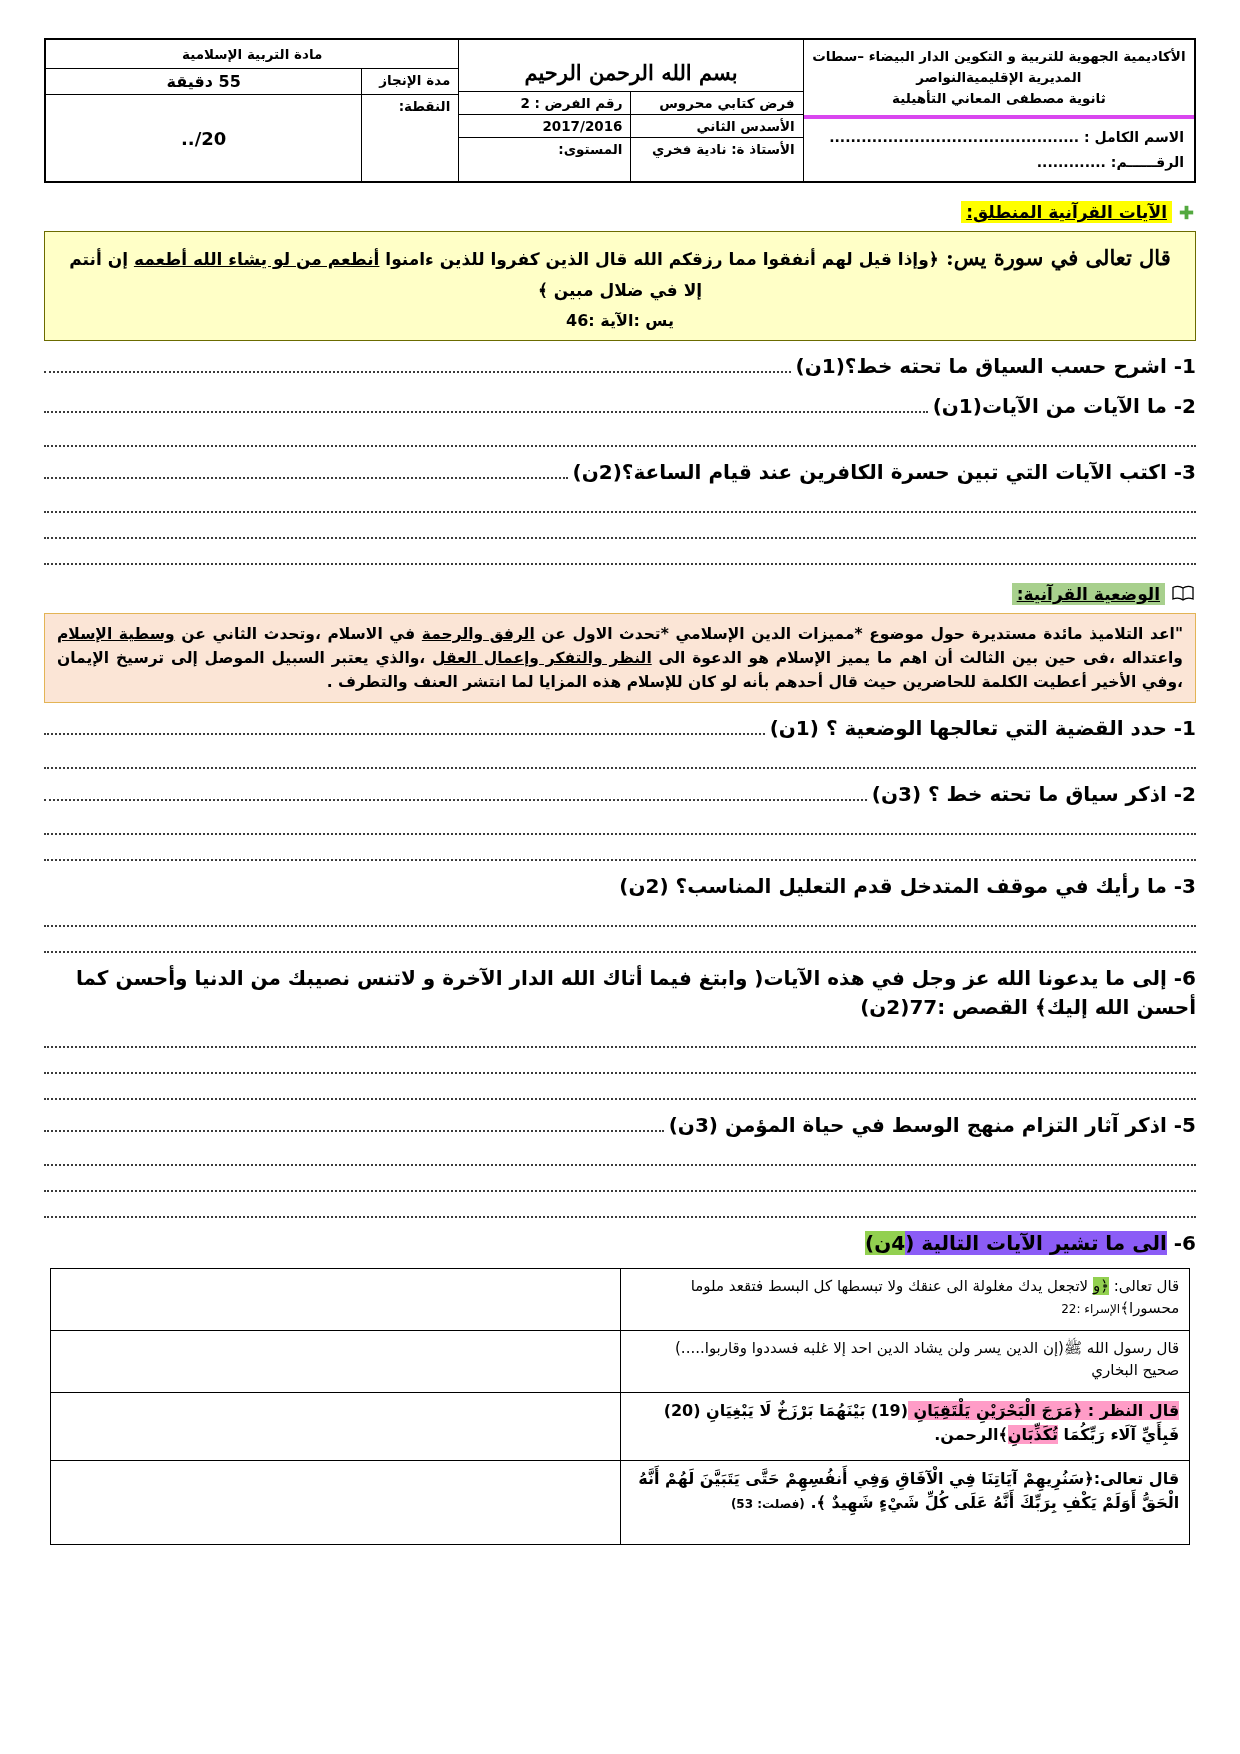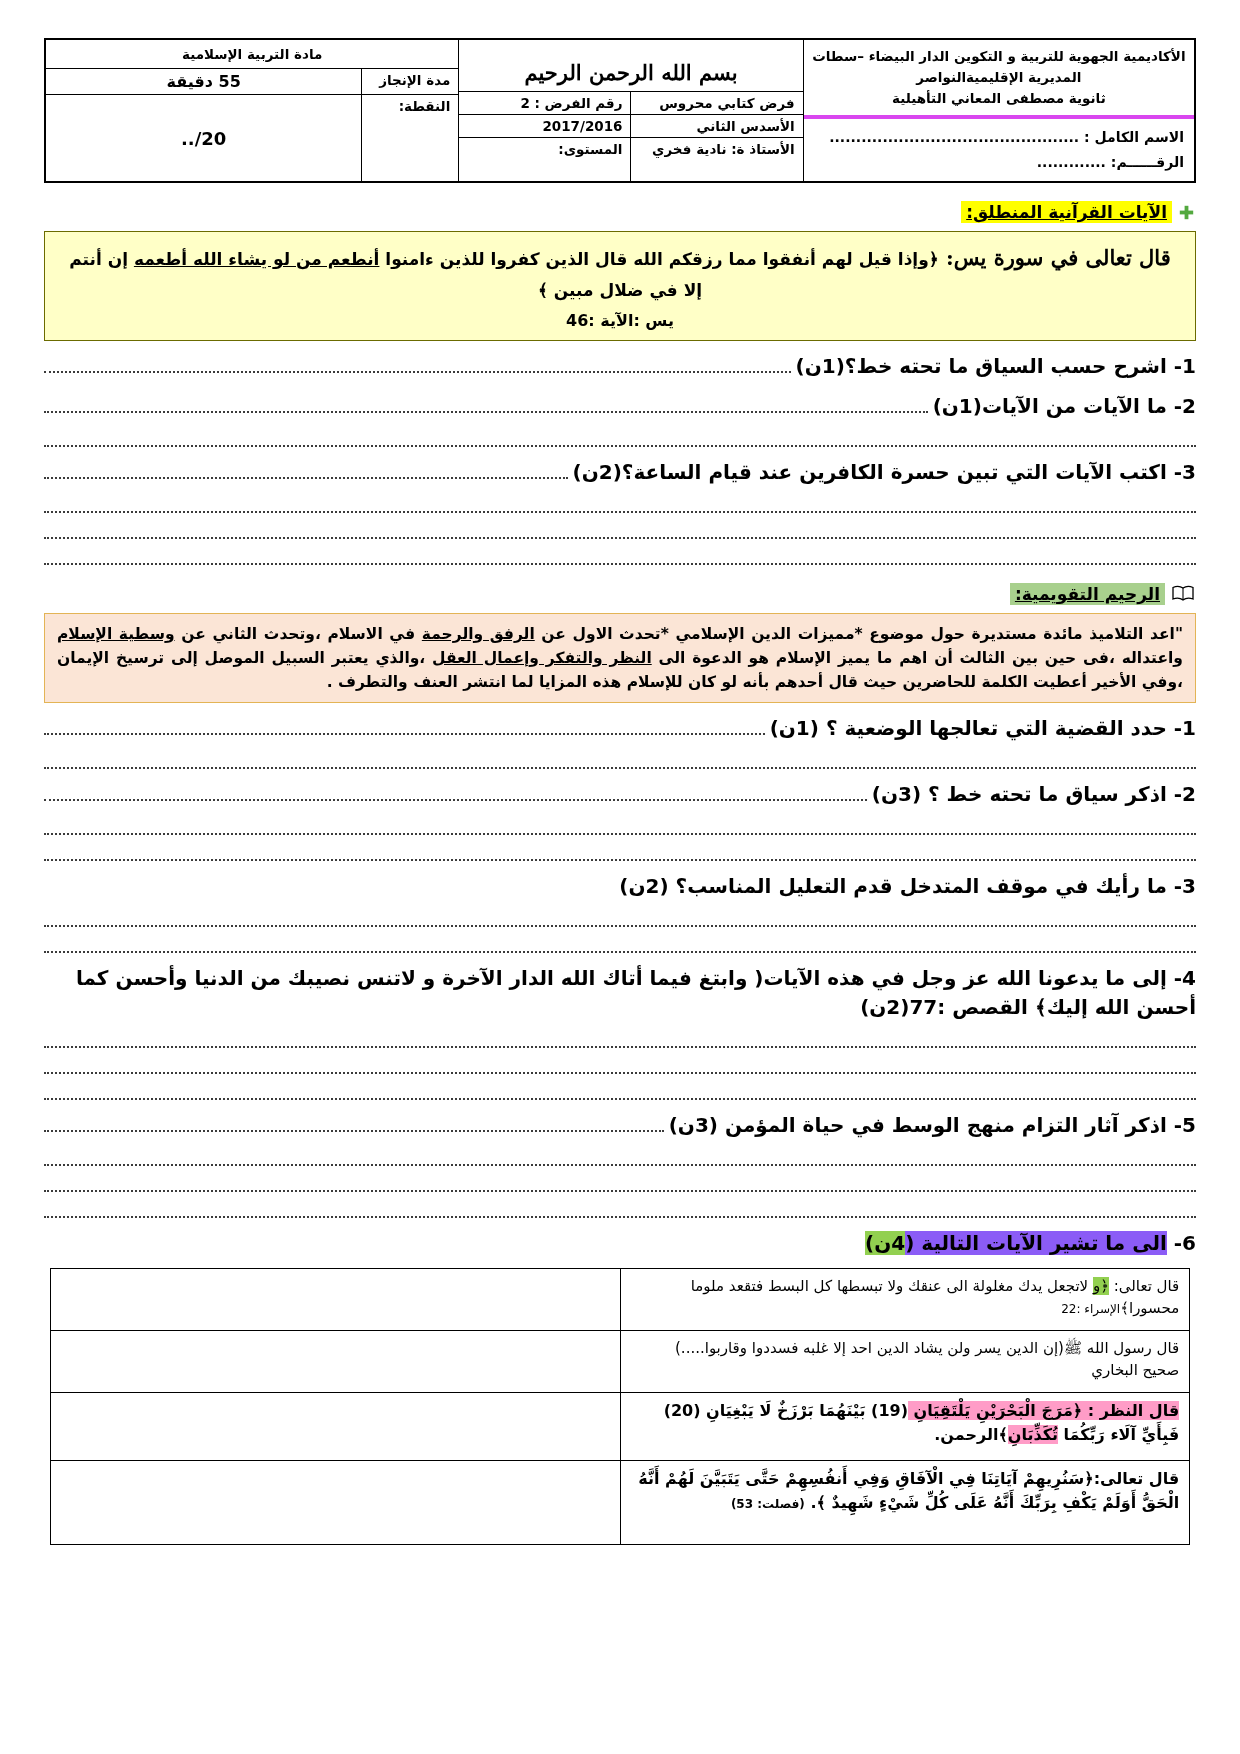--- a/index.html
+++ b/index.html
@@ -155,21 +155,21 @@
       <div class="dotline"></div>
     </div>
 
   <div class="sec-head">
     <span class="icon-wrap">
       <svg width="22" height="17" viewBox="0 0 22 17" aria-hidden="true">
         <path d="M1 2.5 C4.5 0.8 8.5 1.3 11 3 C13.5 1.3 17.5 0.8 21 2.5 L21 14 C17.5 12.6 13.5 13.1 11 14.9 C8.5 13.1 4.5 12.6 1 14 Z" fill="#ffffff" stroke="#000" stroke-width="1.3"></path>
         <line x1="11" y1="3" x2="11" y2="14.9" stroke="#000" stroke-width="1.1"></line>
       </svg>
     </span>
-    <span class="sec-title green">الرحيم التقويمية:</span>
+    <span class="sec-title green">الوضعية القرآنية:</span>
   </div>
 
   <div class="situation"><span>"اعد التلاميذ مائدة مستديرة حول موضوع *مميزات الدين الإسلامي *تحدث الاول عن </span><span class="u">الرفق والرحمة</span><span> في الاسلام ،وتحدث الثاني عن </span><span class="u">وسطية الإسلام</span><span> واعتداله ،فى حين بين الثالث أن اهم ما يميز الإسلام هو الدعوة الى </span><span class="u">النظر والتفكر وإعمال العقل</span><span> ،والذي يعتبر السبيل الموصل إلى ترسيخ الإيمان ،وفي الأخير أعطيت الكلمة للحاضرين حيث قال أحدهم بأنه لو كان للإسلام هذه المزايا لما انتشر العنف والتطرف .</span></div>
 
   <div id="situation-questions">
       <div class="q">
         <span class="q-text">1-  حدد القضية التي تعالجها الوضعية ؟ (1ن)</span>
         <span class="q-fill"></span>
       </div>
       <div class="dotline"></div>
@@ -178,21 +178,21 @@
         <span class="q-fill"></span>
       </div>
       <div class="dotline"></div>
       <div class="dotline"></div>
       <div class="q">
         <span class="q-text">3-  ما رأيك في  موقف المتدخل قدم التعليل المناسب؟ (2ن)</span>
       </div>
       <div class="dotline"></div>
       <div class="dotline"></div>
       <div class="q">
-        <span class="q-text">4-  إلى ما يدعونا الله عز وجل في هذه الآيات( وابتغ فيما أتاك الله الدار الآخرة و لاتنس نصيبك من الدنيا وأحسن كما أحسن الله إليك﴾ القصص :77(2ن)</span>
+        <span class="q-text">6-  إلى ما يدعونا الله عز وجل في هذه الآيات( وابتغ فيما أتاك الله الدار الآخرة و لاتنس نصيبك من الدنيا وأحسن كما أحسن الله إليك﴾ القصص :77(2ن)</span>
       </div>
       <div class="dotline"></div>
       <div class="dotline"></div>
       <div class="dotline"></div>
       <div class="q">
         <span class="q-text">5-  اذكر آثار التزام منهج الوسط في حياة المؤمن (3ن)</span>
         <span class="q-fill"></span>
       </div>
       <div class="dotline"></div>
       <div class="dotline"></div>

